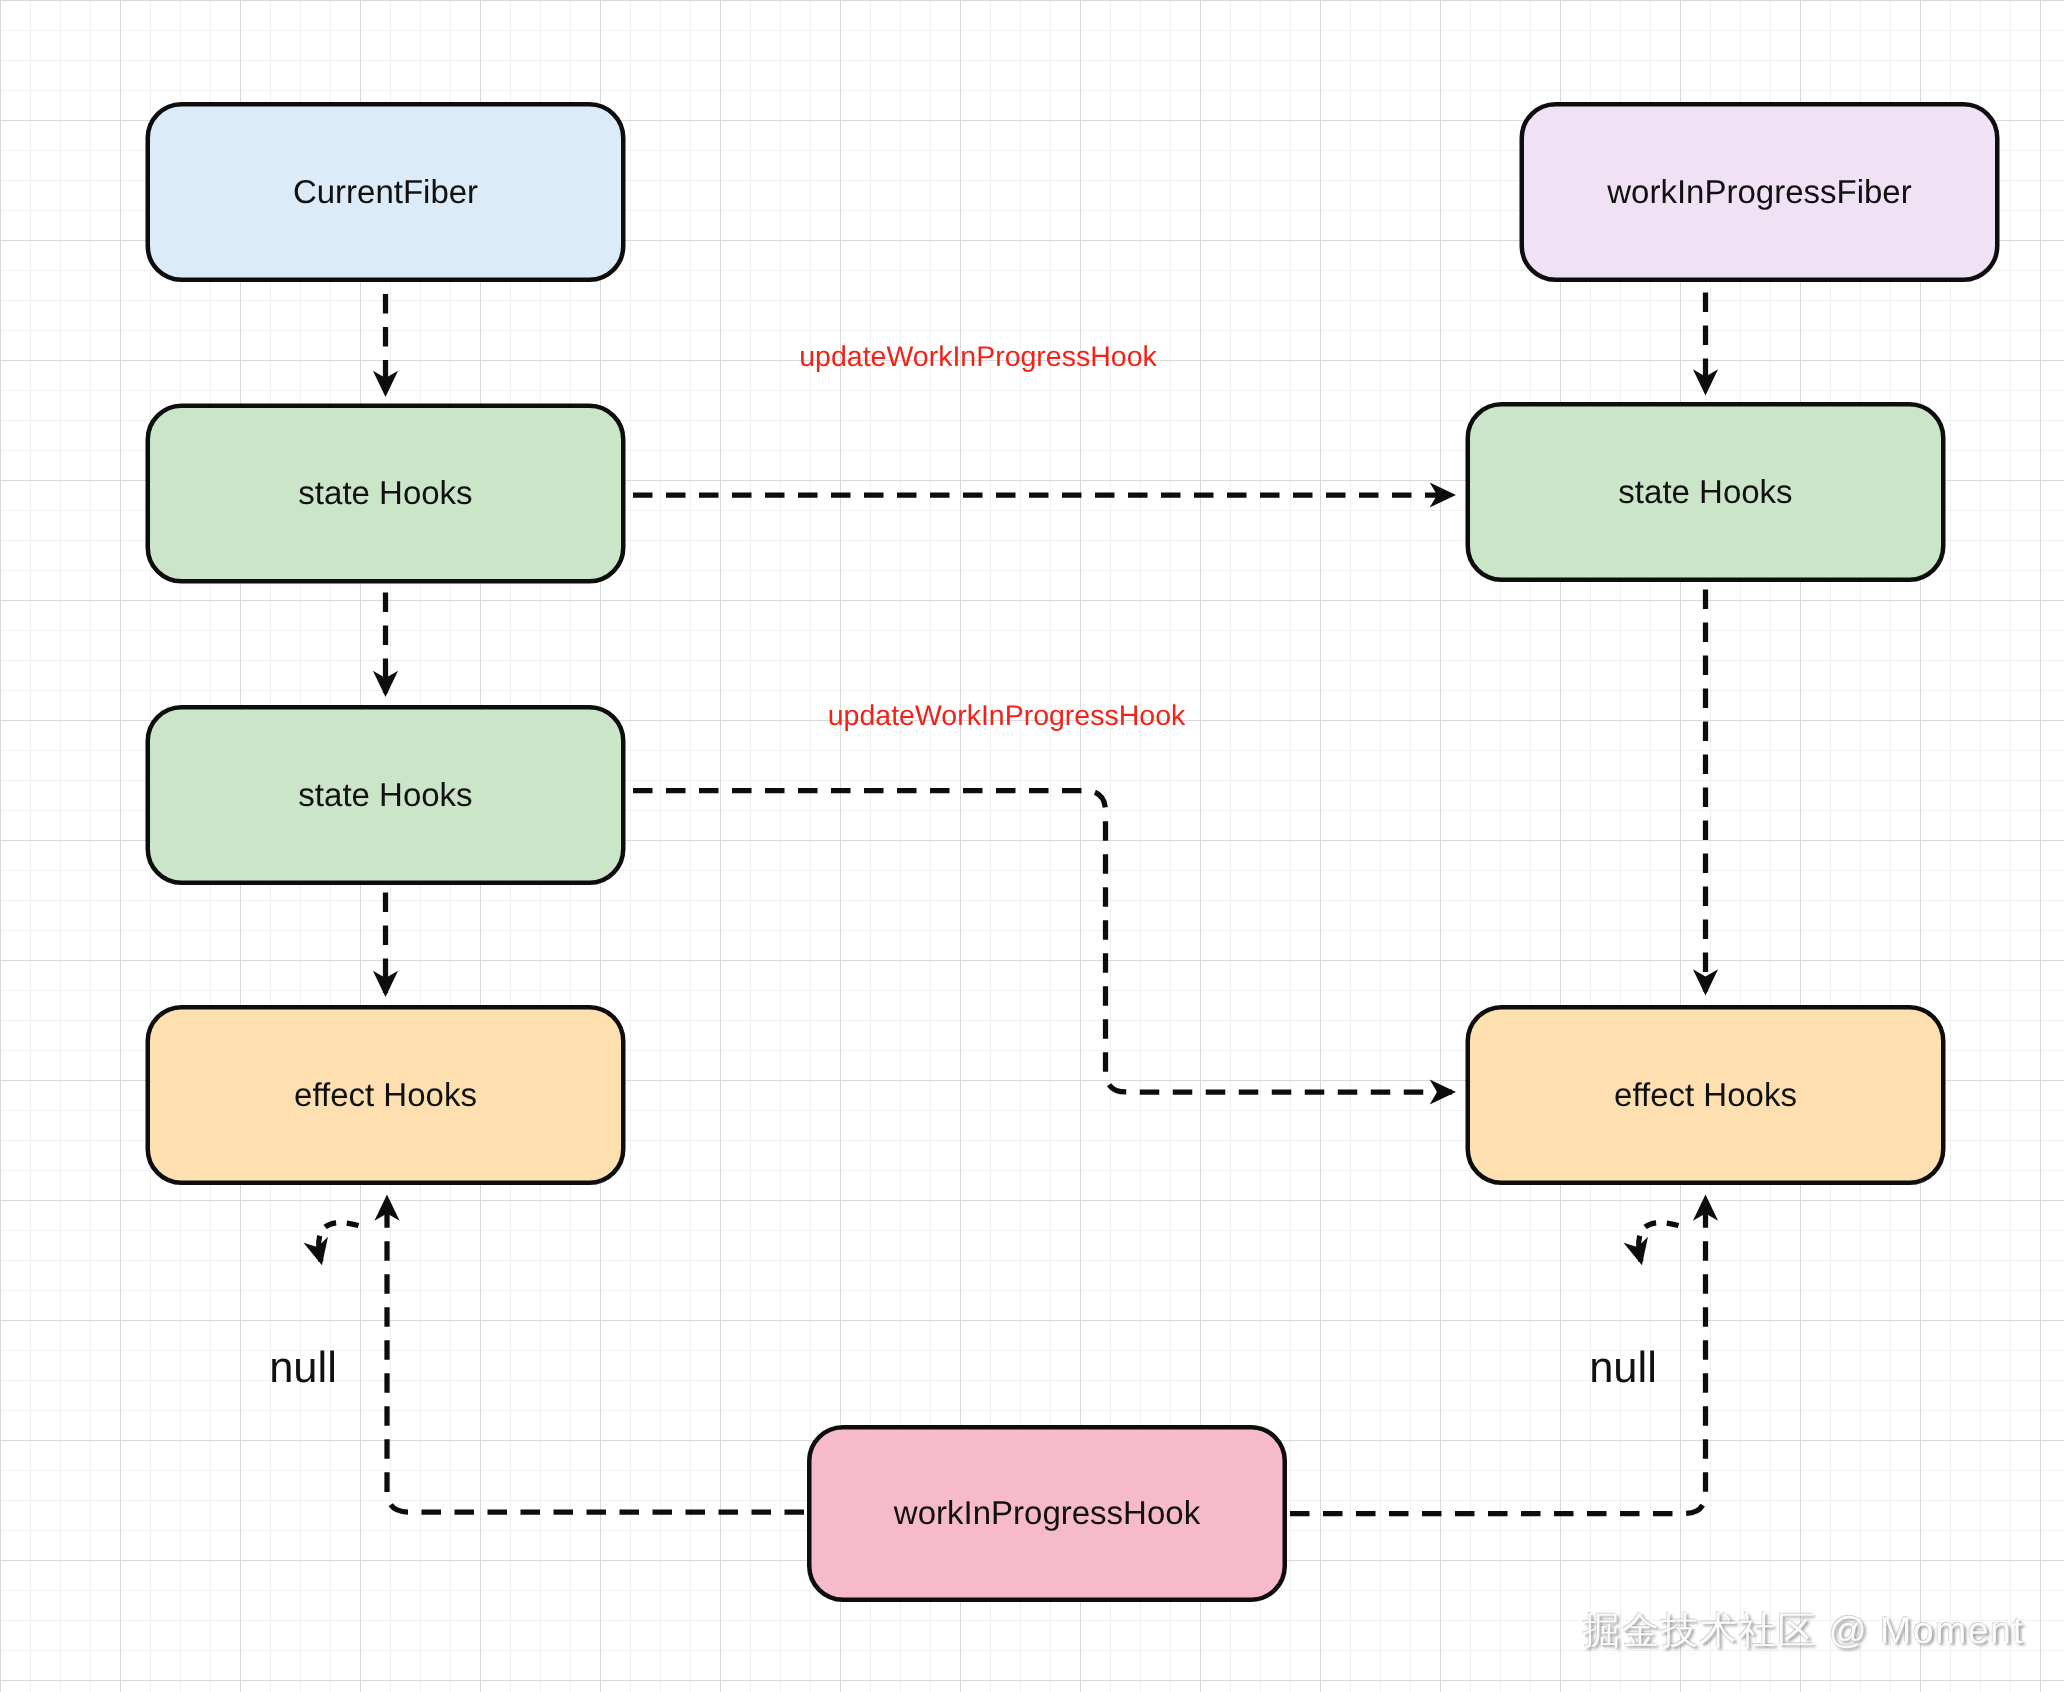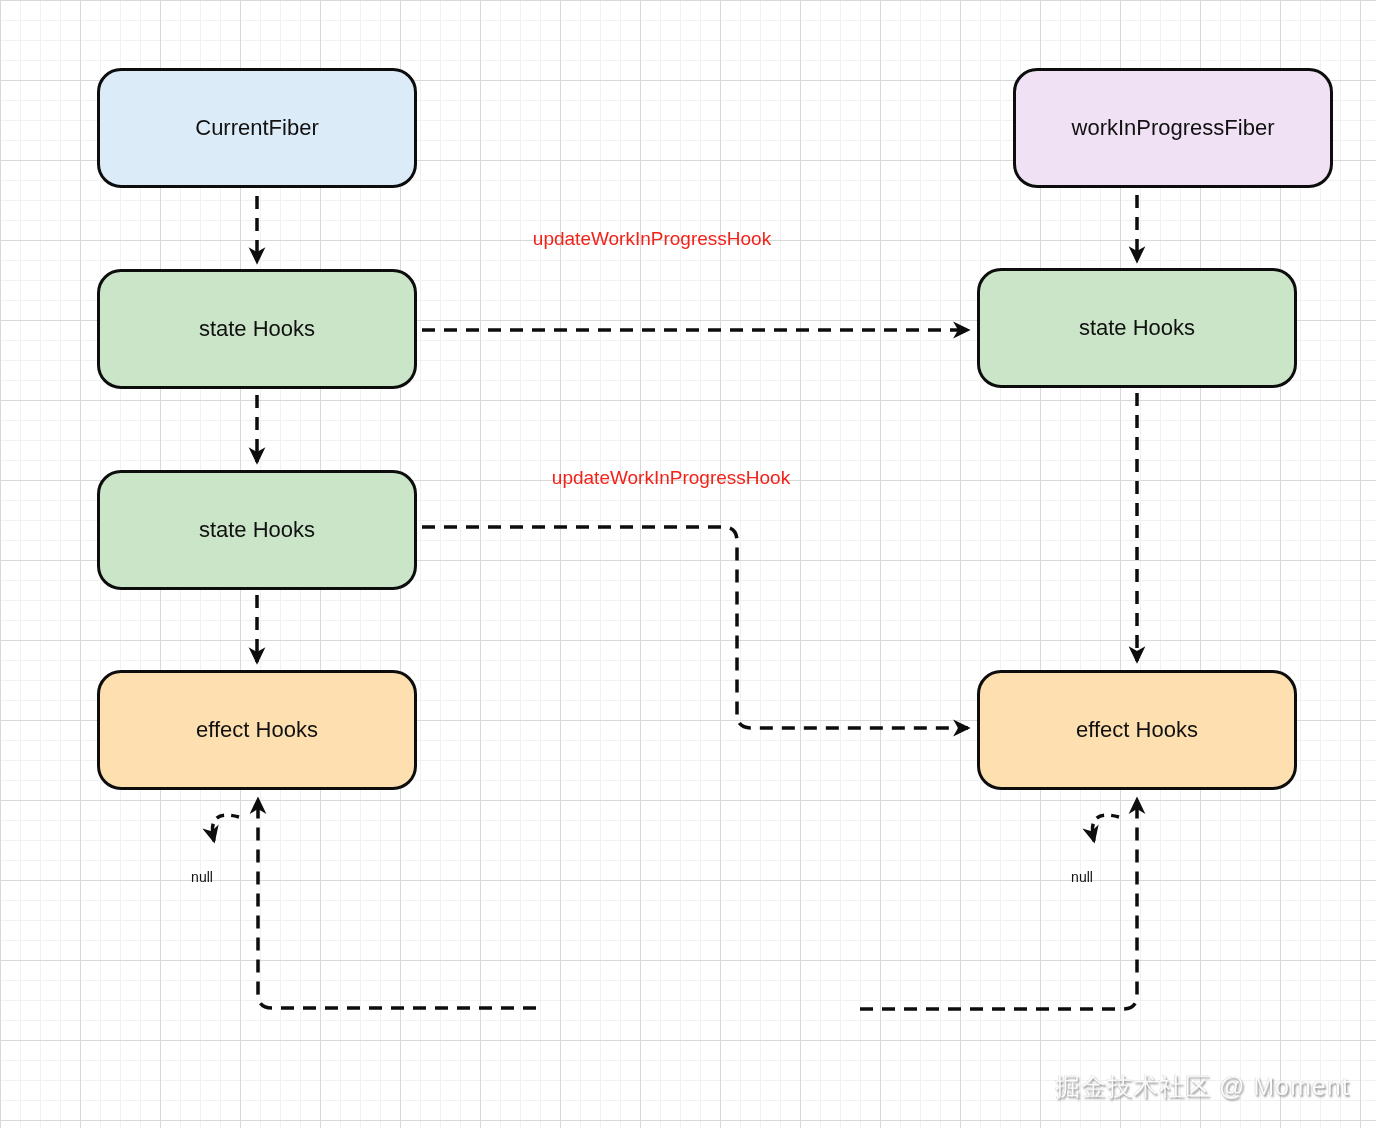--- a/index.html
+++ b/index.html
@@ -50,23 +50,24 @@
 
   .edge-label {
     position: absolute;
     font-size: 19px;
     white-space: nowrap;
     transform: translate(-50%, -50%);
   }
 
   .null-label {
     position: absolute;
-    font-size: 14px;
+    font-size: 29px;
     color: #111111;
     transform: translate(-50%, -50%);
+    margin-top: 36px;
   }
 
   .watermark {
     position: absolute;
     font-size: 25px;
     font-weight: normal;
     letter-spacing: 1px;
     white-space: nowrap;
     color: #fbfbfb;
     text-shadow:
@@ -120,20 +121,23 @@
   </div>
 
   <div class="node" style="left: 97px; top: 670px; background-color: rgb(254, 224, 176);">
     <span>effect Hooks</span>
   </div>
 
   <div class="node" style="left: 977px; top: 670px; background-color: rgb(254, 224, 176);">
     <span>effect Hooks</span>
   </div>
 
+  <div class="node" style="left: 538px; top: 950px; height: 118px; background-color: rgb(247, 186, 203);">
+    <span>workInProgressHook</span>
+  </div>
 
   <div class="edge-label" style="left: 652px; top: 239px; color: rgb(243, 34, 25);">updateWorkInProgressHook</div>
 
   <div class="edge-label" style="left: 671px; top: 478px; color: rgb(243, 34, 25);">updateWorkInProgressHook</div>
 
   <div class="null-label" style="left:202px; top:877px;">null</div>
 
   <div class="null-label" style="left:1082px; top:877px;">null</div>
 
   <div class="watermark" style="left:1055px; top:1070px; position:absolute;">掘金技术社区 @ Moment</div>

